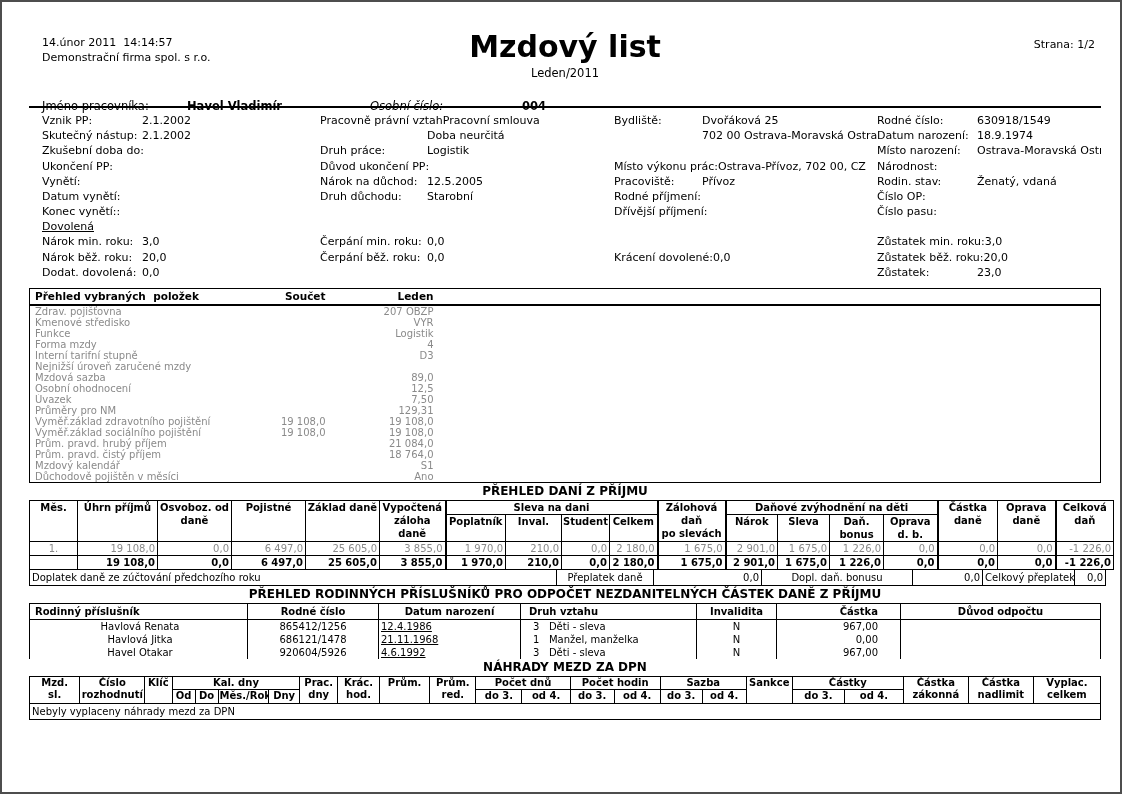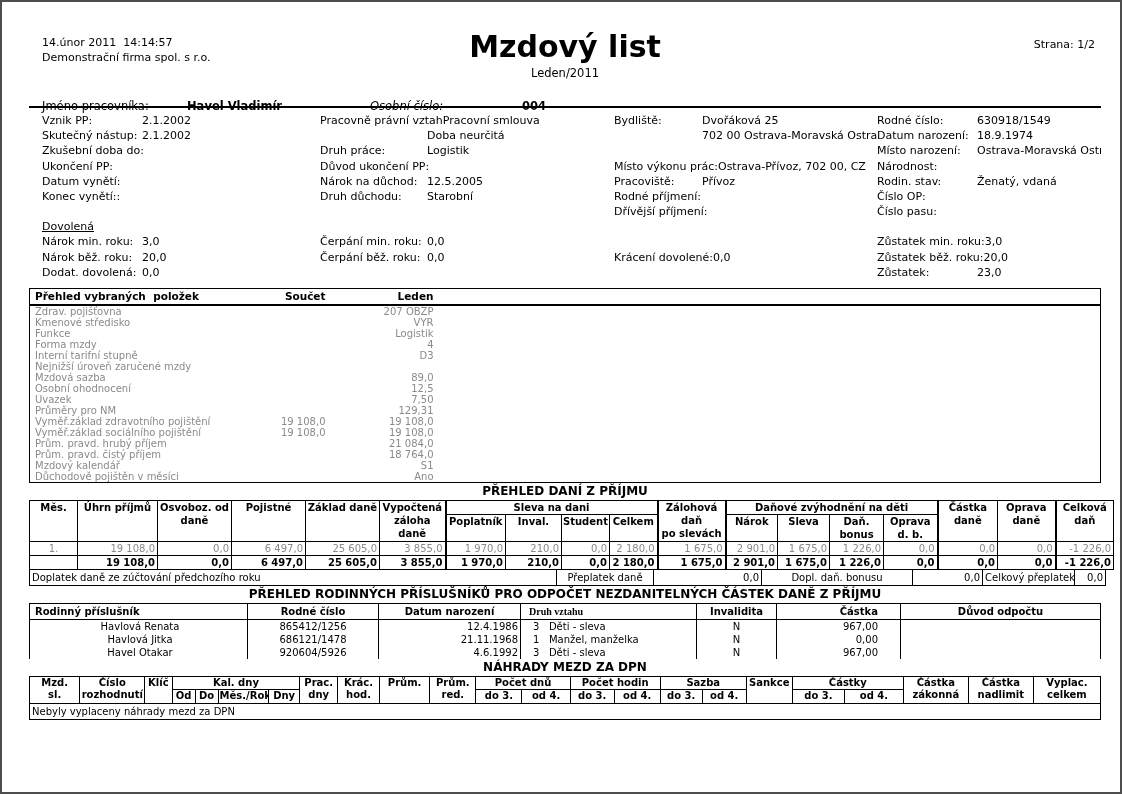--- a/index.html
+++ b/index.html
@@ -53,27 +53,27 @@
   .tax-body td:nth-child(16),.tax-body td:nth-child(18){border-left-width:2px;}
   #tax-footer{margin-top:-1px;}
   #tax-footer td{height:15px;}
   .cl{text-align:left;}.cc{text-align:center;}.cr{text-align:right;}
   
   #family-table{margin-top:1px;}
   #family-table th{line-height:15px;}
   .family-body td{border-top:none;border-bottom:none;}
   .family-body td:nth-child(1){text-align:center;padding-left:5px;}
   .family-body td:nth-child(2){text-align:center;}
-  .family-body td:nth-child(3){text-align:right;}
+  .family-body td:nth-child(3){text-align:left;text-decoration:underline;}
   .family-body td:nth-child(4){text-align:left;padding-left:12px;}
   .family-body td:nth-child(5){text-align:center;}
   .family-body td:nth-child(6){text-align:right;padding-right:22px;margin-left:31px;}
   .family-body td:nth-child(7){text-align:left;}
   #family-table th:nth-child(1){text-align:left;padding-left:5px;}
-  #family-table th:nth-child(4){text-align:left;padding-left:8px;font-family:Liberation Serif, serif;}
+  #family-table th:nth-child(4){text-align:left;padding-left:8px;}
   #family-table th:nth-child(6){text-align:right;padding-right:22px;}
   
   #dpn-table{margin-top:1px;}
   #dpn-table th{line-height:12.5px;}
   .dpn-note{text-align:left;padding-left:5px;height:15px;}
 </style>
 </head>
 <body>
 
 <div class="window">
@@ -92,20 +92,21 @@
         <span class="emp-number">004</span>
       </div>
     </div>
 
     <div class="info-grid">
       <div class="icol icol1">
           <div class="pair"><span class="plabel">Vznik PP:</span><span class="pvalue">2.1.2002</span></div>
           <div class="pair"><span class="plabel">Skutečný nástup:</span><span class="pvalue">2.1.2002</span></div>
           <div class="pair"><span class="plabel">Zkušební doba do:</span><span class="pvalue"></span></div>
           <div class="pair"><span class="plabel">Ukončení PP:</span><span class="pvalue"></span></div>
+          <div class="pair"><span class="plabel">Vynětí:</span><span class="pvalue"></span></div>
           <div class="pair"><span class="plabel">Datum vynětí:</span><span class="pvalue"></span></div>
           <div class="pair"><span class="plabel">Konec vynětí::</span><span class="pvalue"></span></div>
         </div>
       <div class="icol icol2">
           <div class="pair"><span class="plabel">Pracovně právní vztah</span><span class="pvalue">Pracovní smlouva</span></div>
           <div class="pair"><span class="plabel"></span><span class="pvalue">Doba neurčitá</span></div>
           <div class="pair"><span class="plabel">Druh práce:</span><span class="pvalue">Logistik</span></div>
           <div class="pair"><span class="plabel">Důvod ukončení PP:</span><span class="pvalue"></span></div>
           <div class="pair"><span class="plabel">Nárok na důchod:</span><span class="pvalue">12.5.2005</span></div>
           <div class="pair"><span class="plabel">Druh důchodu:</span><span class="pvalue">Starobní</span></div>

